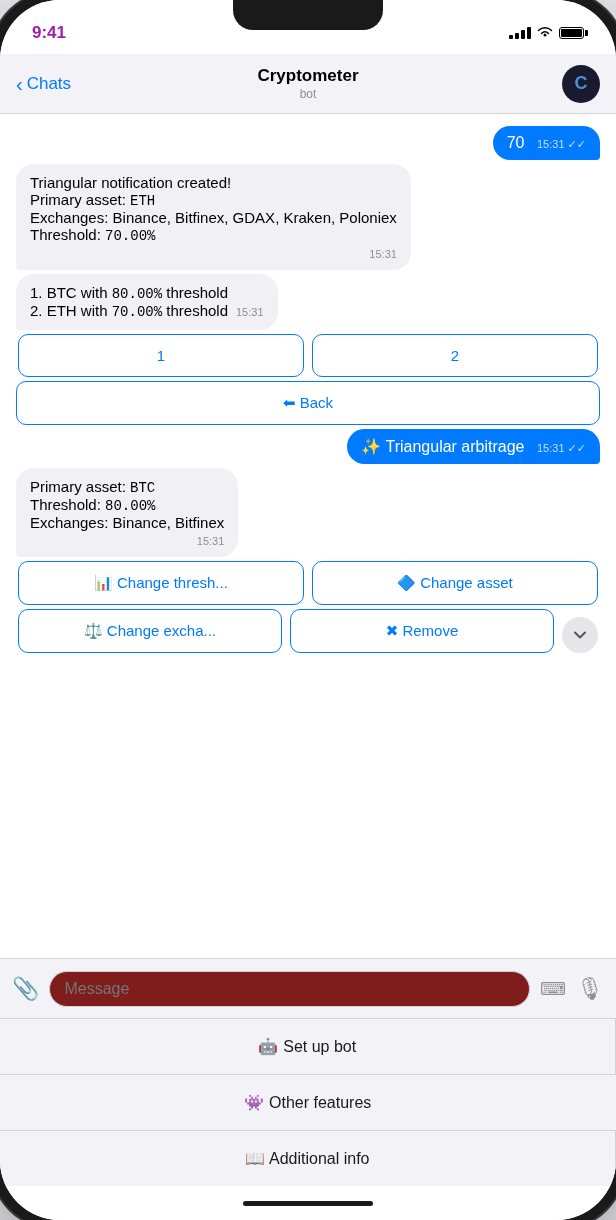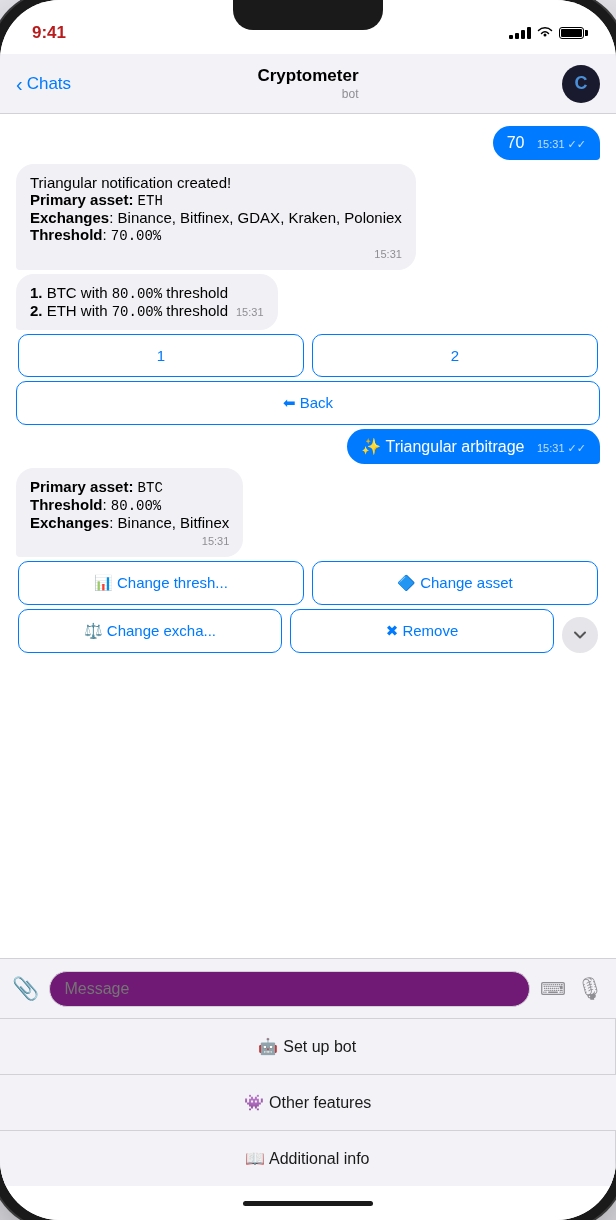--- a/index.html
+++ b/index.html
@@ -45,21 +45,21 @@
       display: flex;
       align-items: center;
       justify-content: space-between;
       padding: 12px 28px 0;
       flex-shrink: 0;
     }
 
     .status-time {
       font-size: 17px;
       font-weight: 600;
-      color: #b91c1c;
+      color: #a21caf;
       padding-left: 4px;
     }
 
     .status-icons {
       display: flex;
       align-items: center;
       gap: 6px;
       padding-right: 4px;
     }
 
@@ -134,21 +134,21 @@
     .back-chevron {
       font-size: 20px;
       font-weight: 300;
       line-height: 1;
     }
 
     .nav-center {
       position: absolute;
       left: 50%;
       transform: translateX(-50%);
-      text-align: right;
+      text-align: center;
     }
 
     .nav-title {
       font-size: 17px;
       font-weight: 600;
       color: #000;
       line-height: 1.2;
     }
 
     .nav-subtitle {
@@ -218,21 +218,21 @@
       margin-top: 4px;
       margin-left: 8px;
     }
 
     .msg-recv code, .msg-recv .mono {
       font-family: 'Menlo', 'Courier New', monospace;
       font-size: 14px;
     }
 
     .msg-text-bold {
-      font-weight: 700;
+      font-weight: 400;
     }
 
     
     .btn-row {
       display: flex;
       gap: 8px;
       padding: 0 2px;
     }
 
     .chat-btn {
@@ -277,21 +277,21 @@
       font-size: 22px;
       color: #8e8e93;
       cursor: pointer;
     }
 
     .msg-input {
       flex: 1;
       height: 36px;
       border: 1px solid #d1d1d6;
       border-radius: 18px;
-      background: #701a75;
+      background: #7f1d1d;
       padding: 0 14px;
       font-size: 16px;
       color: #8e8e93;
       outline: none;
       font-family: inherit;
     }
 
     .keyboard-icon {
       font-size: 18px;
       color: #8e8e93;

